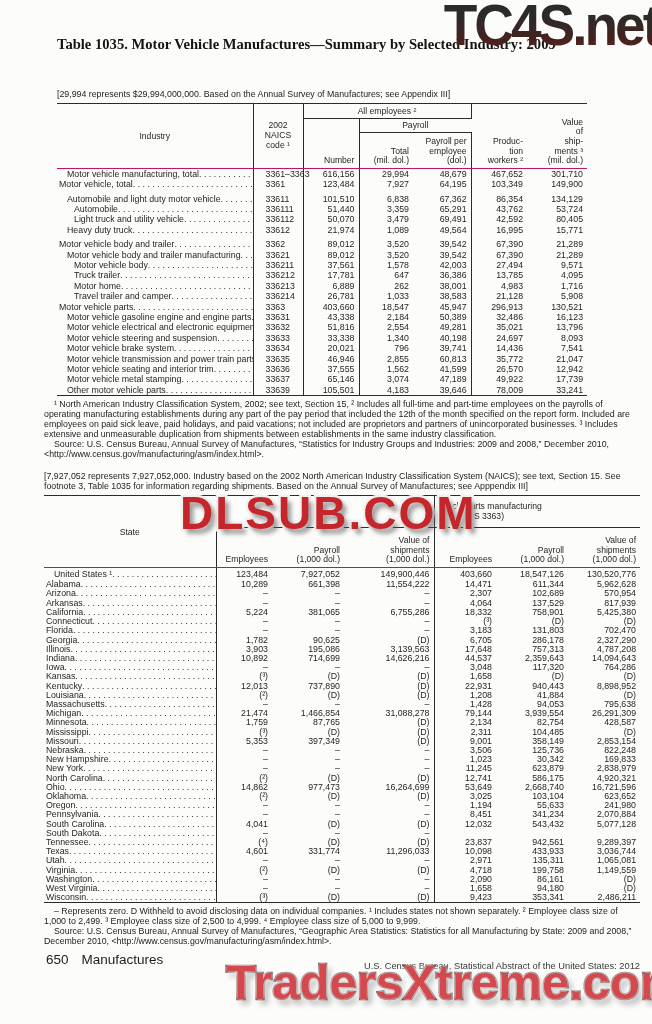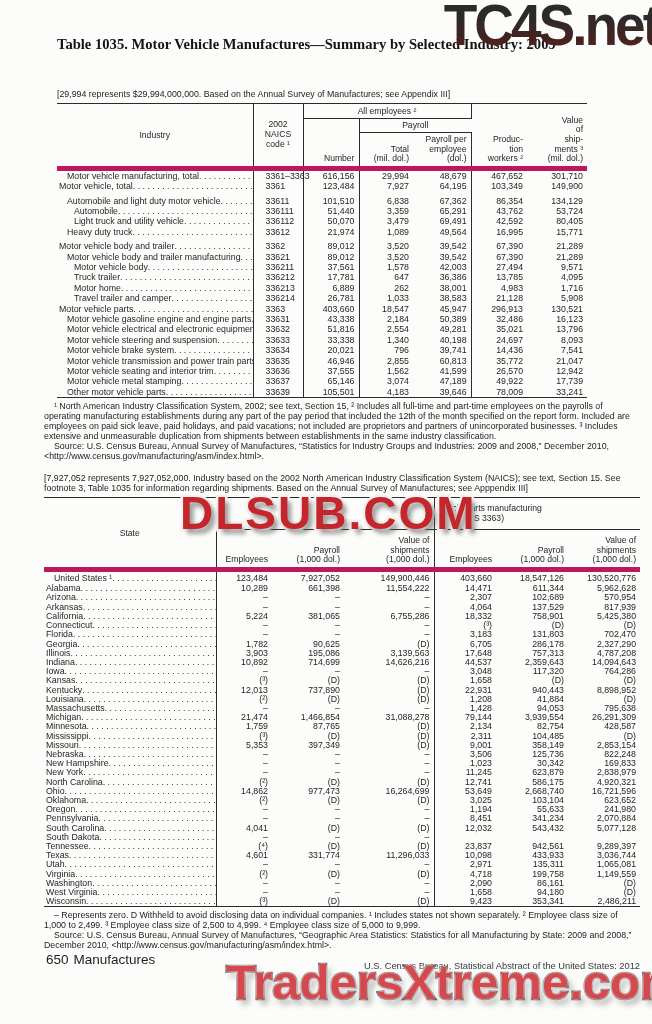--- a/index.html
+++ b/index.html
@@ -26,21 +26,21 @@
   .num{text-align:right;padding-right:4px;font-size:8.8px;white-space:nowrap;}
   .numh{
     text-align:right;vertical-align:bottom;padding:1px 4px 2px 0;
     font-size:8.6px;line-height:9.6px;white-space:pre-line;
   }
   .grp{
     text-align:center;vertical-align:middle;font-size:8.6px;
     border-bottom:1px solid #2b2b2b;
   }
   .br{border-right:1px solid #2b2b2b;}
-  .hbb{border-bottom:5px solid #be185d;}
+  .hbb{border-bottom:1px solid #be185d;}
   tr.b{font-weight:bold;}
   .lbl{overflow:hidden;}
   .lt{display:flex;overflow:hidden;white-space:nowrap;font-size:8.8px;}
   .lt span{flex:0 0 auto;}
   .lt::after{
     content:" . . . . . . . . . . . . . . . . . . . . . . . . . . . . . . . . . . . . . . . . . . . . . . . . . . . . . . . .";
     flex:1 1 auto;overflow:hidden;min-width:0;
   }
   .ind0{padding-left:2px;}.ind1{padding-left:10px;}.ind2{padding-left:17px;}
 
@@ -68,21 +68,21 @@
   .t1036 tr.b td{padding-top:2px;padding-bottom:1px;}
 
   
   .fns{margin-top:4px;}
   .t35-block .fns{margin-left:0;}
   .fn{font-size:8.8px;line-height:9.9px;margin:0;text-indent:10px;color:#222;}
 
   
   .footer-left{
     position:absolute;left:46px;top:952px;font-size:13.5px;color:#1c1c1c;
-    display:flex;gap:5px;
+    display:flex;gap:13px;
   }
   .footer-right{
     position:absolute;right:12px;top:961px;font-size:9.3px;color:#333;
   }
 
   
   .wm{position:absolute;z-index:6;font-family:"Liberation Sans",sans-serif;pointer-events:none;}
   .wm-top{
     top:-9px;right:-6px;font-size:55px;font-weight:bold;letter-spacing:-3px;
     color:#352e2c;transform:scaleY(1.06);transform-origin:top right;

